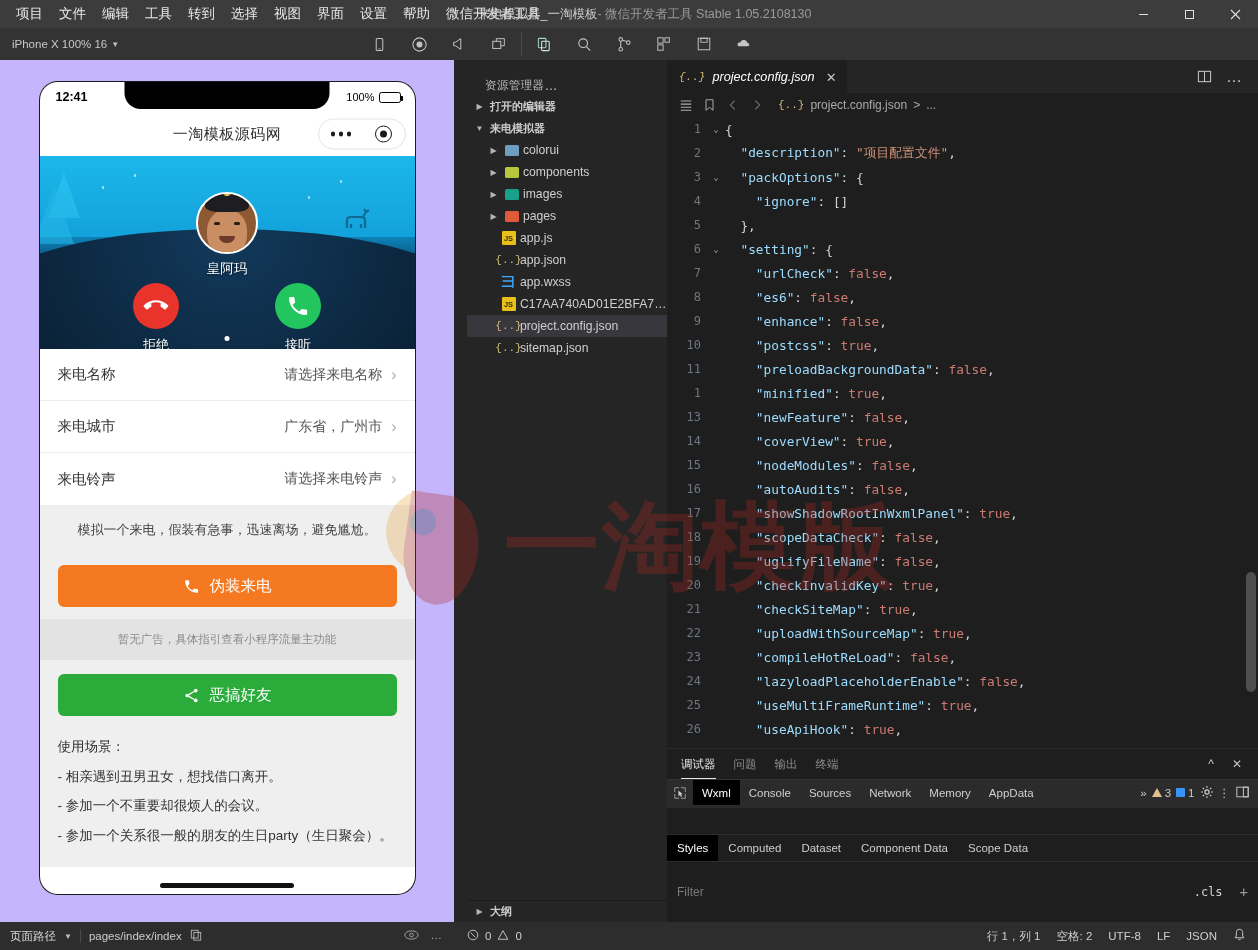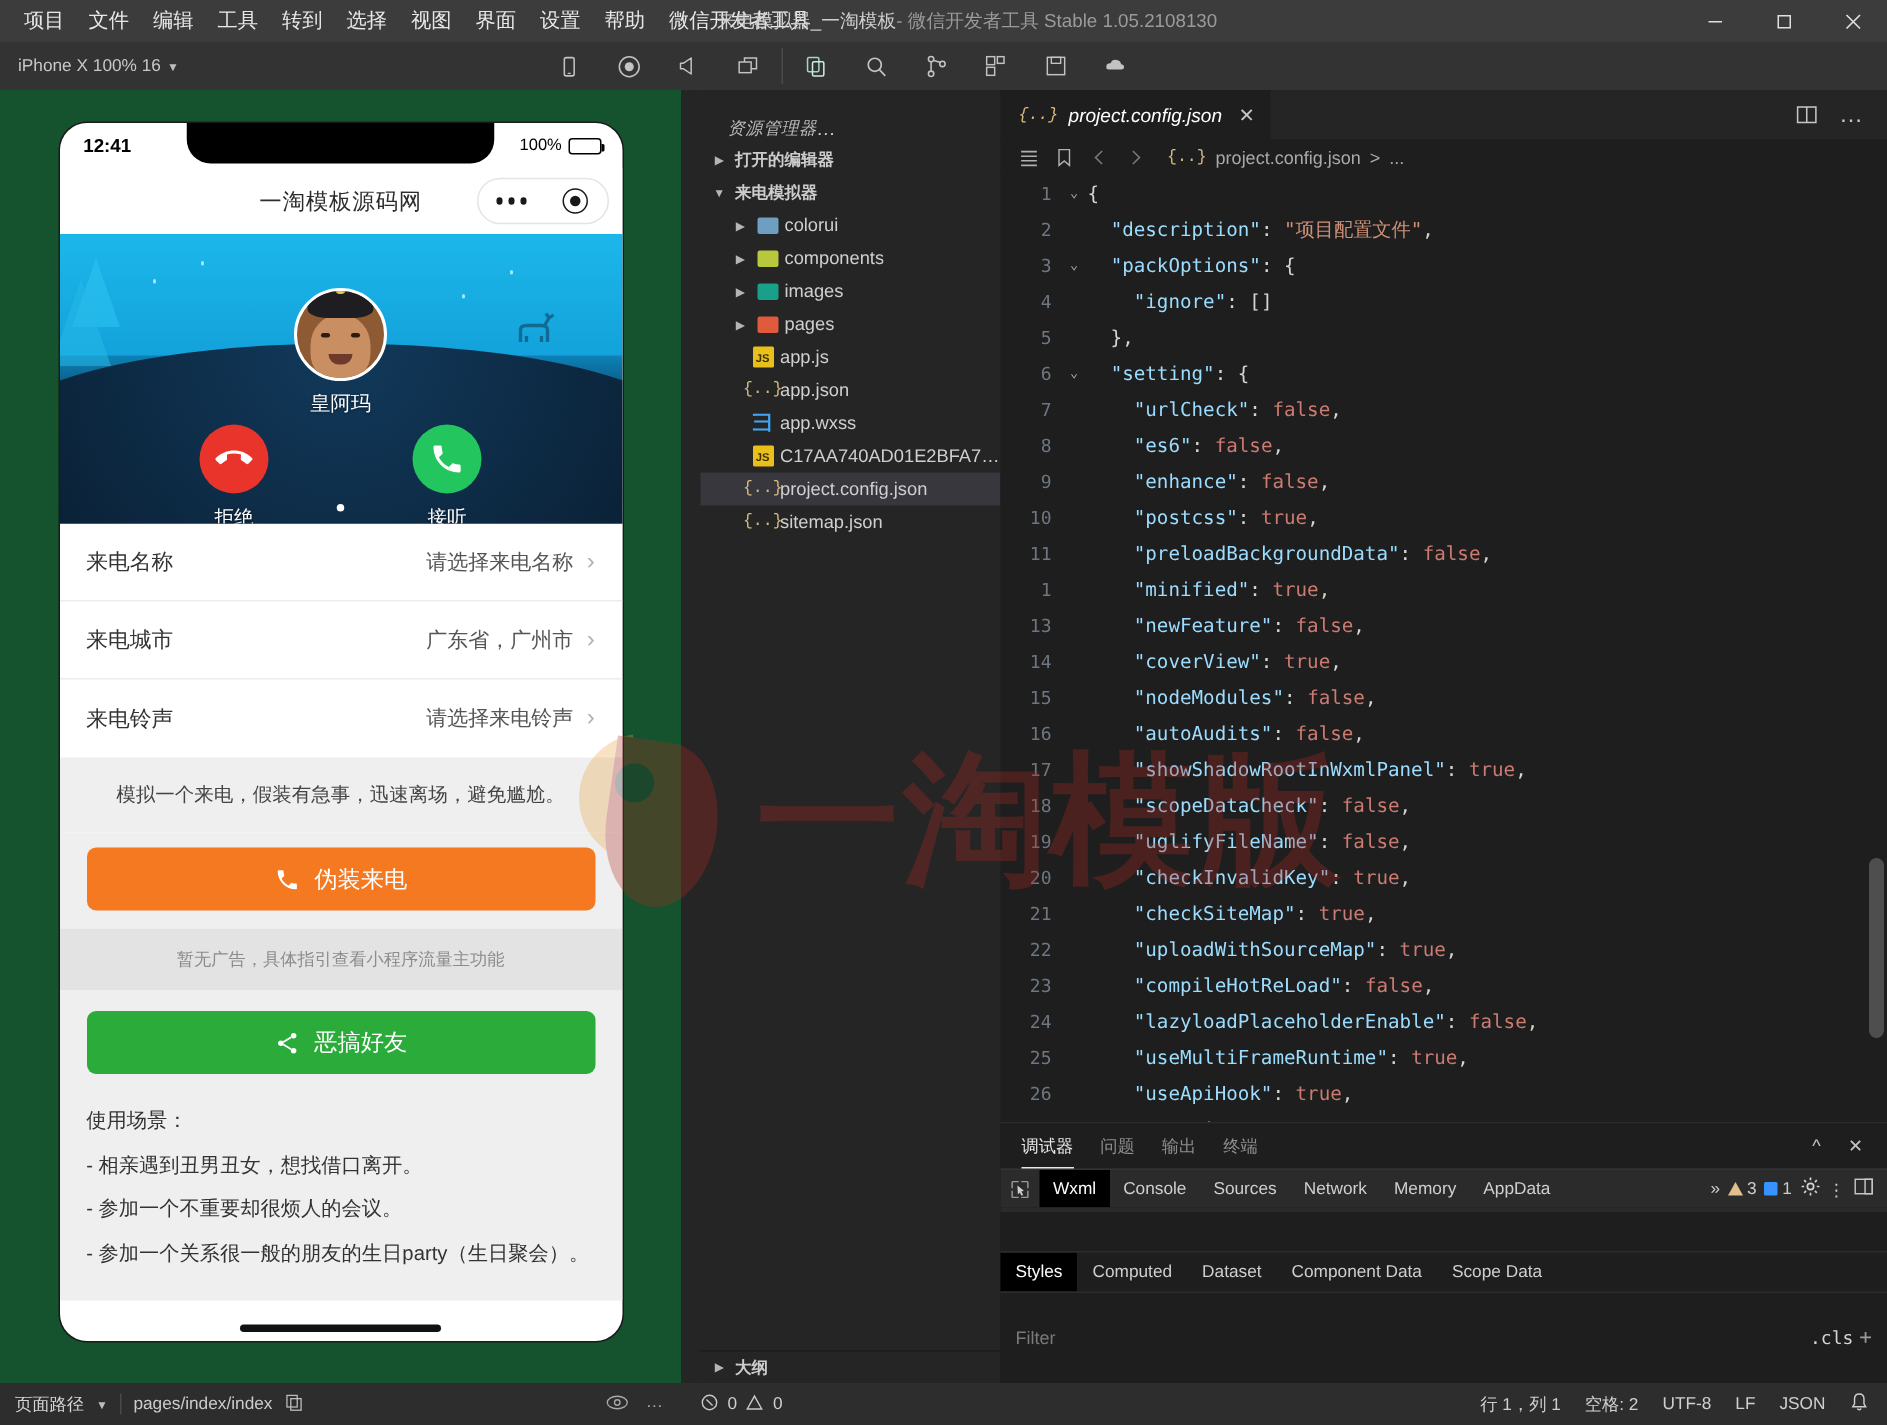--- a/index.html
+++ b/index.html
@@ -31,21 +31,21 @@
   .caret { font-size: 8px; color:#bdbdbd; }
   .tb-icons { display:flex; align-items:center; margin-left: 240px; gap: 0px; }
   .tb-icons.second { margin-left: 0; }
   .tbi { width: 40px; height: 32px; display:flex; align-items:center; justify-content:center; color:#c3c3c3;}
   .tb-sep { width:1px; height:24px; background:#4a4a4a; margin: 0 2px; }
 
   
   .main { flex: 1 1 auto; display: flex; min-height: 0; position:relative; }
 
   
-  .simcol { width: 454px; flex: 0 0 454px; background:#14532d; position:relative; display:flex; flex-direction:column;align-items:center;}
+  .simcol { width: 454px; flex: 0 0 454px; background:#c4b5fd; position:relative; display:flex; flex-direction:column;align-items:center;}
   .phone-wrap { flex:1 1 auto; display:flex; justify-content:center; padding-top: 22px; }
   .phone {
     width: 375px; height: 812px; background:#fff; border-radius: 18px; position:relative;
     overflow:hidden; box-shadow: 0 0 0 1px #1a1a1a;
   }
   .notch { position:absolute; top:0; left:50%; transform:translateX(-50%); width:205px; height:27px;
     background:#000; border-bottom-left-radius:16px; border-bottom-right-radius:16px; z-index:5;}
   .statusbar { height: 30px; display:flex; align-items:center; justify-content:space-between;
     padding: 0 14px 0 16px; font-size: 12.5px; color:#000; font-weight: 600;}
   .battery { display:flex; align-items:center; gap:4px; font-size:11px; font-weight:500;}
@@ -111,21 +111,21 @@
   .ad-note { background:#e3e3e3; text-align:center; font-size:11.5px; color:#8c8c8c; padding:13px 0; }
   .green-wrap { background:#efefef; padding: 14px 0 10px; }
   .usage { background:#efefef; padding: 8px 18px 14px; }
   .usage p { font-size:13.5px; color:#333; line-height:1.9; margin:0 0 4px; }
   .home-ind { position:absolute; left:50%; bottom:6px; transform:translateX(-50%); width:134px;height:5px;background:#111;border-radius:3px; z-index:9;}
 
   
   .activity-gap { width: 13px; flex:0 0 13px; background:#252526; }
   .explorer { width: 200px; flex: 0 0 200px; background:#252526; color:#cccccc; display:flex; flex-direction:column; position:relative;}
   .exp-head { height: 35px; display:flex; align-items:center; justify-content:flex-start;
-     padding: 16px 14px 0 18px; font-size: 11.5px; color:#bbbbbb; letter-spacing:.4px;font-style:italic;}
+     padding: 16px 14px 0 18px; font-size: 11.5px; color:#bbbbbb; letter-spacing:.4px;}
   .exp-dots { letter-spacing:1px; color:#ccc; font-size:13px; }
   .tree-sec { font-size:11.5px; color:#ccc; }
   .sec-row { height:22px; display:flex; align-items:center; gap:4px; padding-left:6px; font-weight:700; font-size:11px; }
   .arrow { width:13px; text-align:center; font-size:8px; color:#b5b5b5; display:inline-block;}
   .file-row { height:22px; display:flex; align-items:center; font-size:12.2px; color:#cfcfcf; padding-left:6px; gap:3px;}
   .file-row.selected { background:#37373d; }
   .indent1 { padding-left: 20px; }
   .indent2 { padding-left: 33px; }
   .fi { width:17px; height:16px; display:inline-flex; align-items:center; justify-content:center; flex:0 0 17px;}
   .ficon-folder { width:14px;height:11px;border-radius:1.5px; }
@@ -178,21 +178,21 @@
   .warn-pill { display:flex; align-items:center; gap:3px; }
   .tri { width:0;height:0;border-left:5px solid transparent;border-right:5px solid transparent;border-bottom:9px solid #e2c08d;}
   .bluebox { width:9px;height:9px;background:#3794ff;border-radius:1px;}
   .blank-strip { height:30px; flex:0 0 30px; background:#1e1e1e; border-bottom:1px solid #2d2d2d; position:relative;}
   .blank-strip::before{content:"";position:absolute;left:0;right:0;top:0;height:3px;background:#2a2a2a;}
   .style-tabs { height:26px; flex:0 0 26px; background:#1e1e1e; display:flex; align-items:stretch; }
   .stab { display:flex;align-items:center;padding:0 10px;font-size:11.5px;color:#cfcfcf;}
   .stab.sel { background:#000; color:#fff; }
   .filter-row { flex:1 1 auto; display:flex; align-items:center; padding:0 10px; border-top:1px solid #2d2d2d; background:#1e1e1e;}
   .filter-ph { font-size:12px; color:#7a7a7a; }
-  .cls { margin-left:auto; display:flex; align-items:center; gap:4px; font-size:12px; color:#d4d4d4;
+  .cls { margin-left:auto; display:flex; align-items:center; gap:17px; font-size:12px; color:#d4d4d4;
      font-family:"DejaVu Sans Mono", monospace;}
   .plus { color:#9a9a9a; font-size:14px; }
 
   
   .statusbar-app { height:28px; flex:0 0 28px; background:#2d2d2d; display:flex; align-items:center;
       color:#cccccc; font-size:11.5px; position:relative; z-index:30;}
   .sb-left { display:flex; align-items:center; gap:8px; padding-left:10px; width:454px; flex:0 0 454px;}
   .sb-left .label { color:#d7d7d7; }
   .sb-div { width:1px; height:14px; background:#4a4a4a; }
   .sb-right-icons { margin-left:auto; display:flex; gap:12px; padding-right:12px; color:#a8a8a8;}

